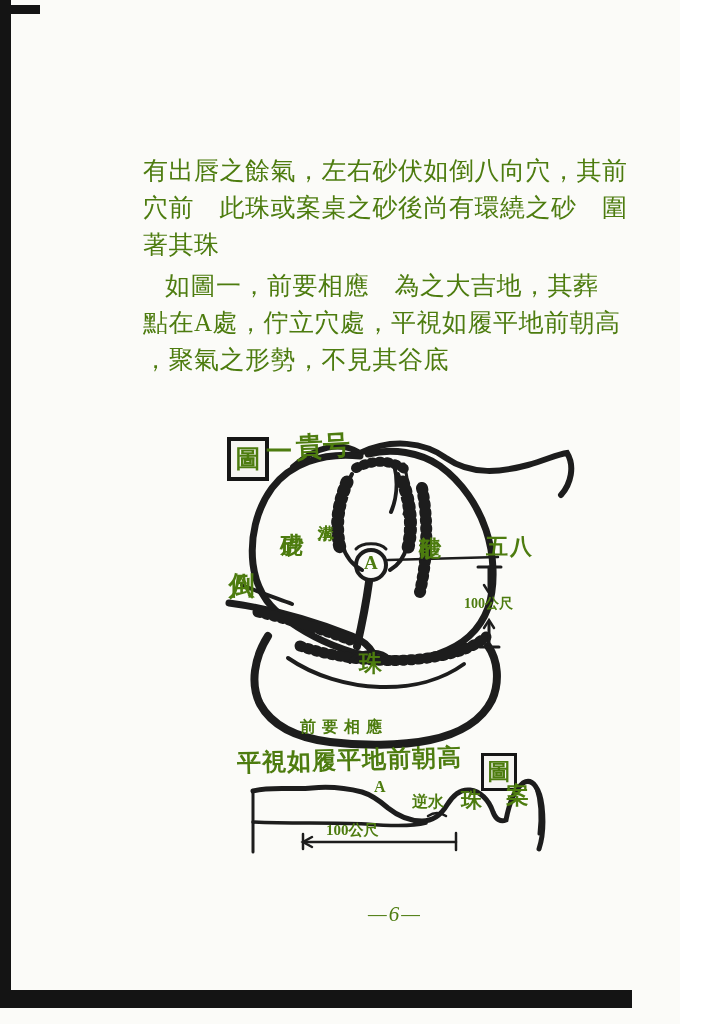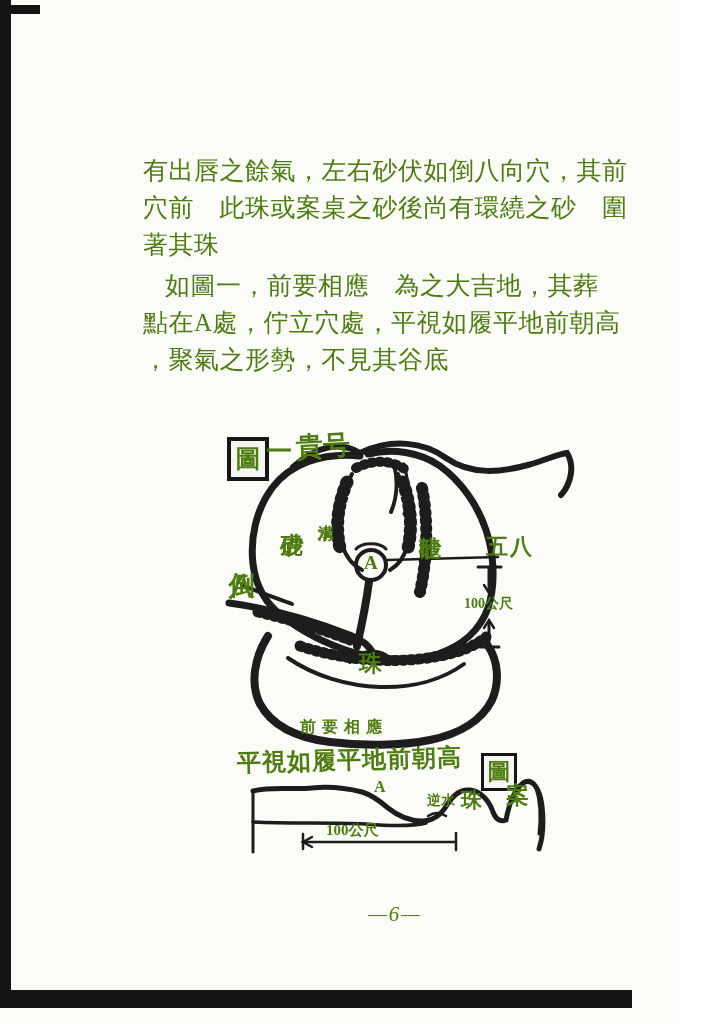--- a/index.html
+++ b/index.html
@@ -118,20 +118,20 @@
   <div class="lbl vert" style="left:419px;top:519px;font-size:22px;font-weight:600;">龍砂</div>
   <div class="lbl" style="left:364px;top:553px;font-size:19px;">A</div>
   <div class="lbl" style="left:486px;top:535px;font-size:22px;letter-spacing:2px;">五八</div>
   <div class="lbl" style="left:464px;top:597px;font-size:14px;">100公尺</div>
   <div class="lbl" style="left:359px;top:652px;font-size:23px;">珠</div>
   <div class="lbl" style="left:300px;top:674px;font-size:16px;letter-spacing:6px;margin-top:45px;">前要相應</div>
 
   <div class="lbl" style="left:237px;top:748px;font-size:24px;letter-spacing:1px;transform:rotate(-1.5deg);">平視如履平地前朝高</div>
   <div class="lbl boxed" style="left:481px;top:753px;width:30px;height:32px;font-size:23px;border-width:3px;">圖</div>
   <div class="lbl" style="left:374px;top:779px;font-size:16px;">A</div>
-  <div class="lbl" style="left:427px;top:794px;font-size:14px;">逆水</div>
+  <div class="lbl" style="left:412px;top:794px;font-size:16px;">逆水</div>
   <div class="lbl" style="left:461px;top:789px;font-size:21px;">珠</div>
   <div class="lbl" style="left:506px;top:784px;font-size:23px;">案</div>
   <div class="lbl" style="left:326px;top:823px;font-size:15px;">100公尺</div>
 
   <div class="pgnum">—6—</div>
 
 </div>
 
 </body></html>

